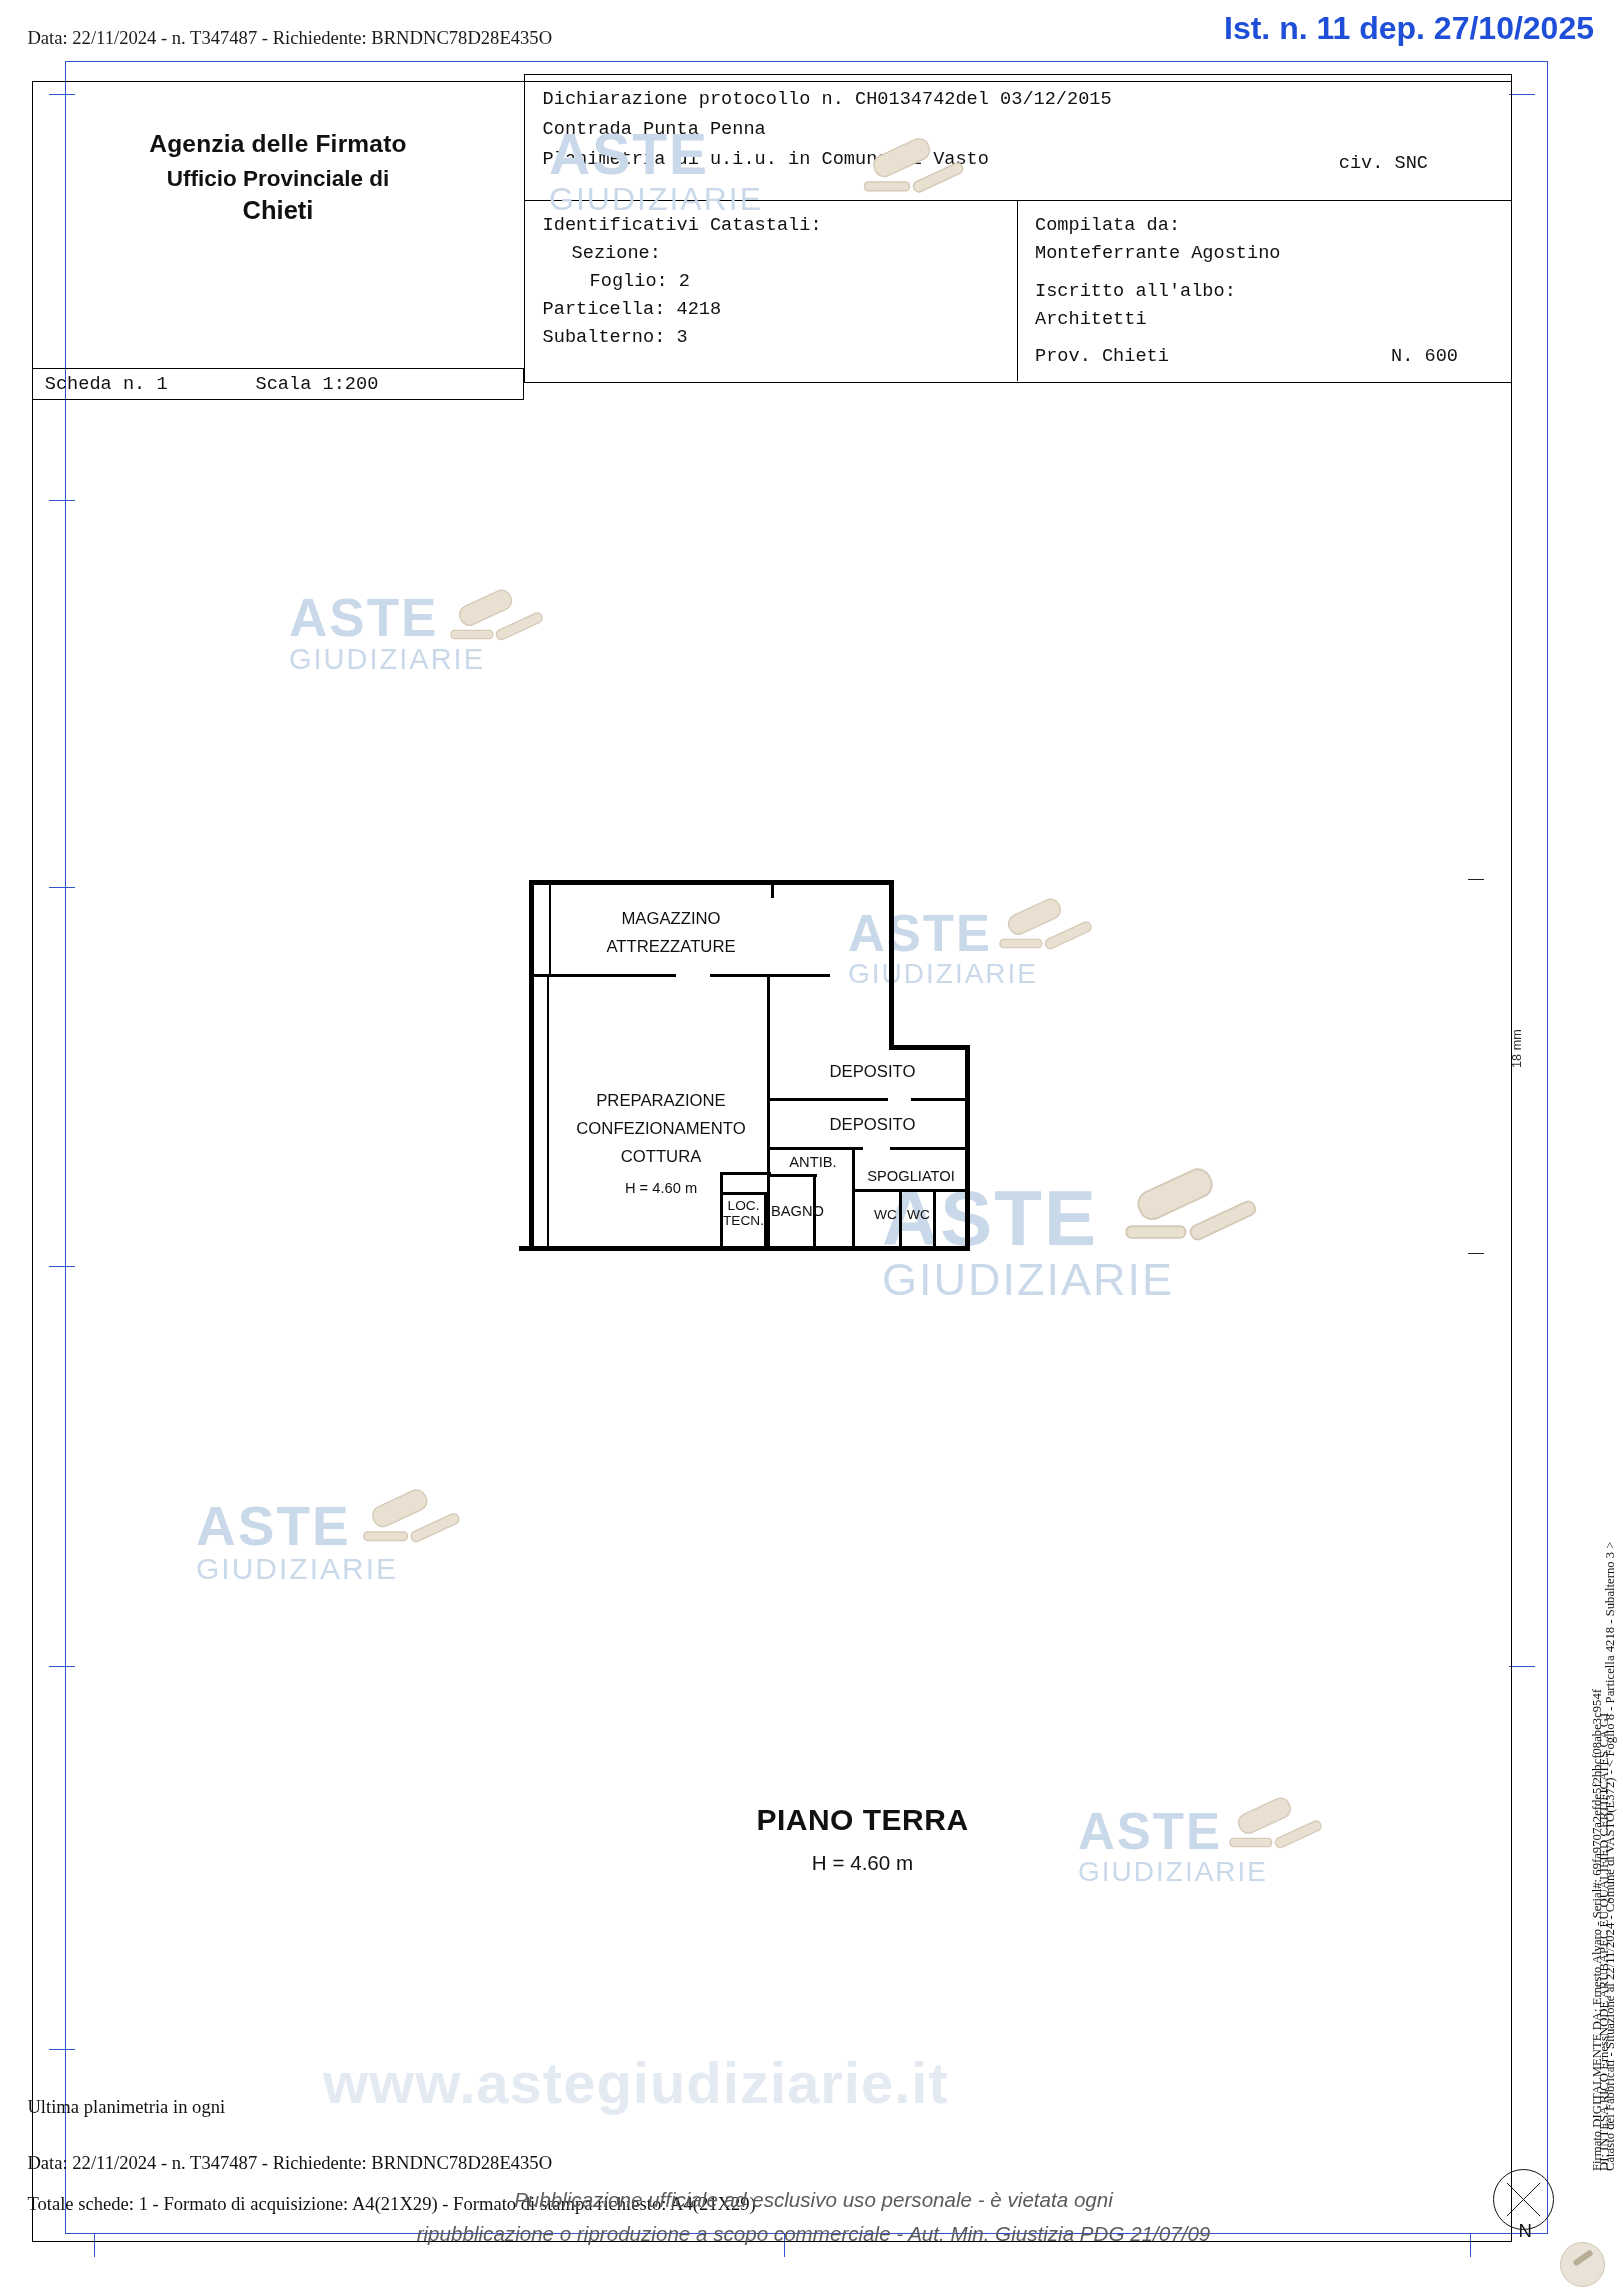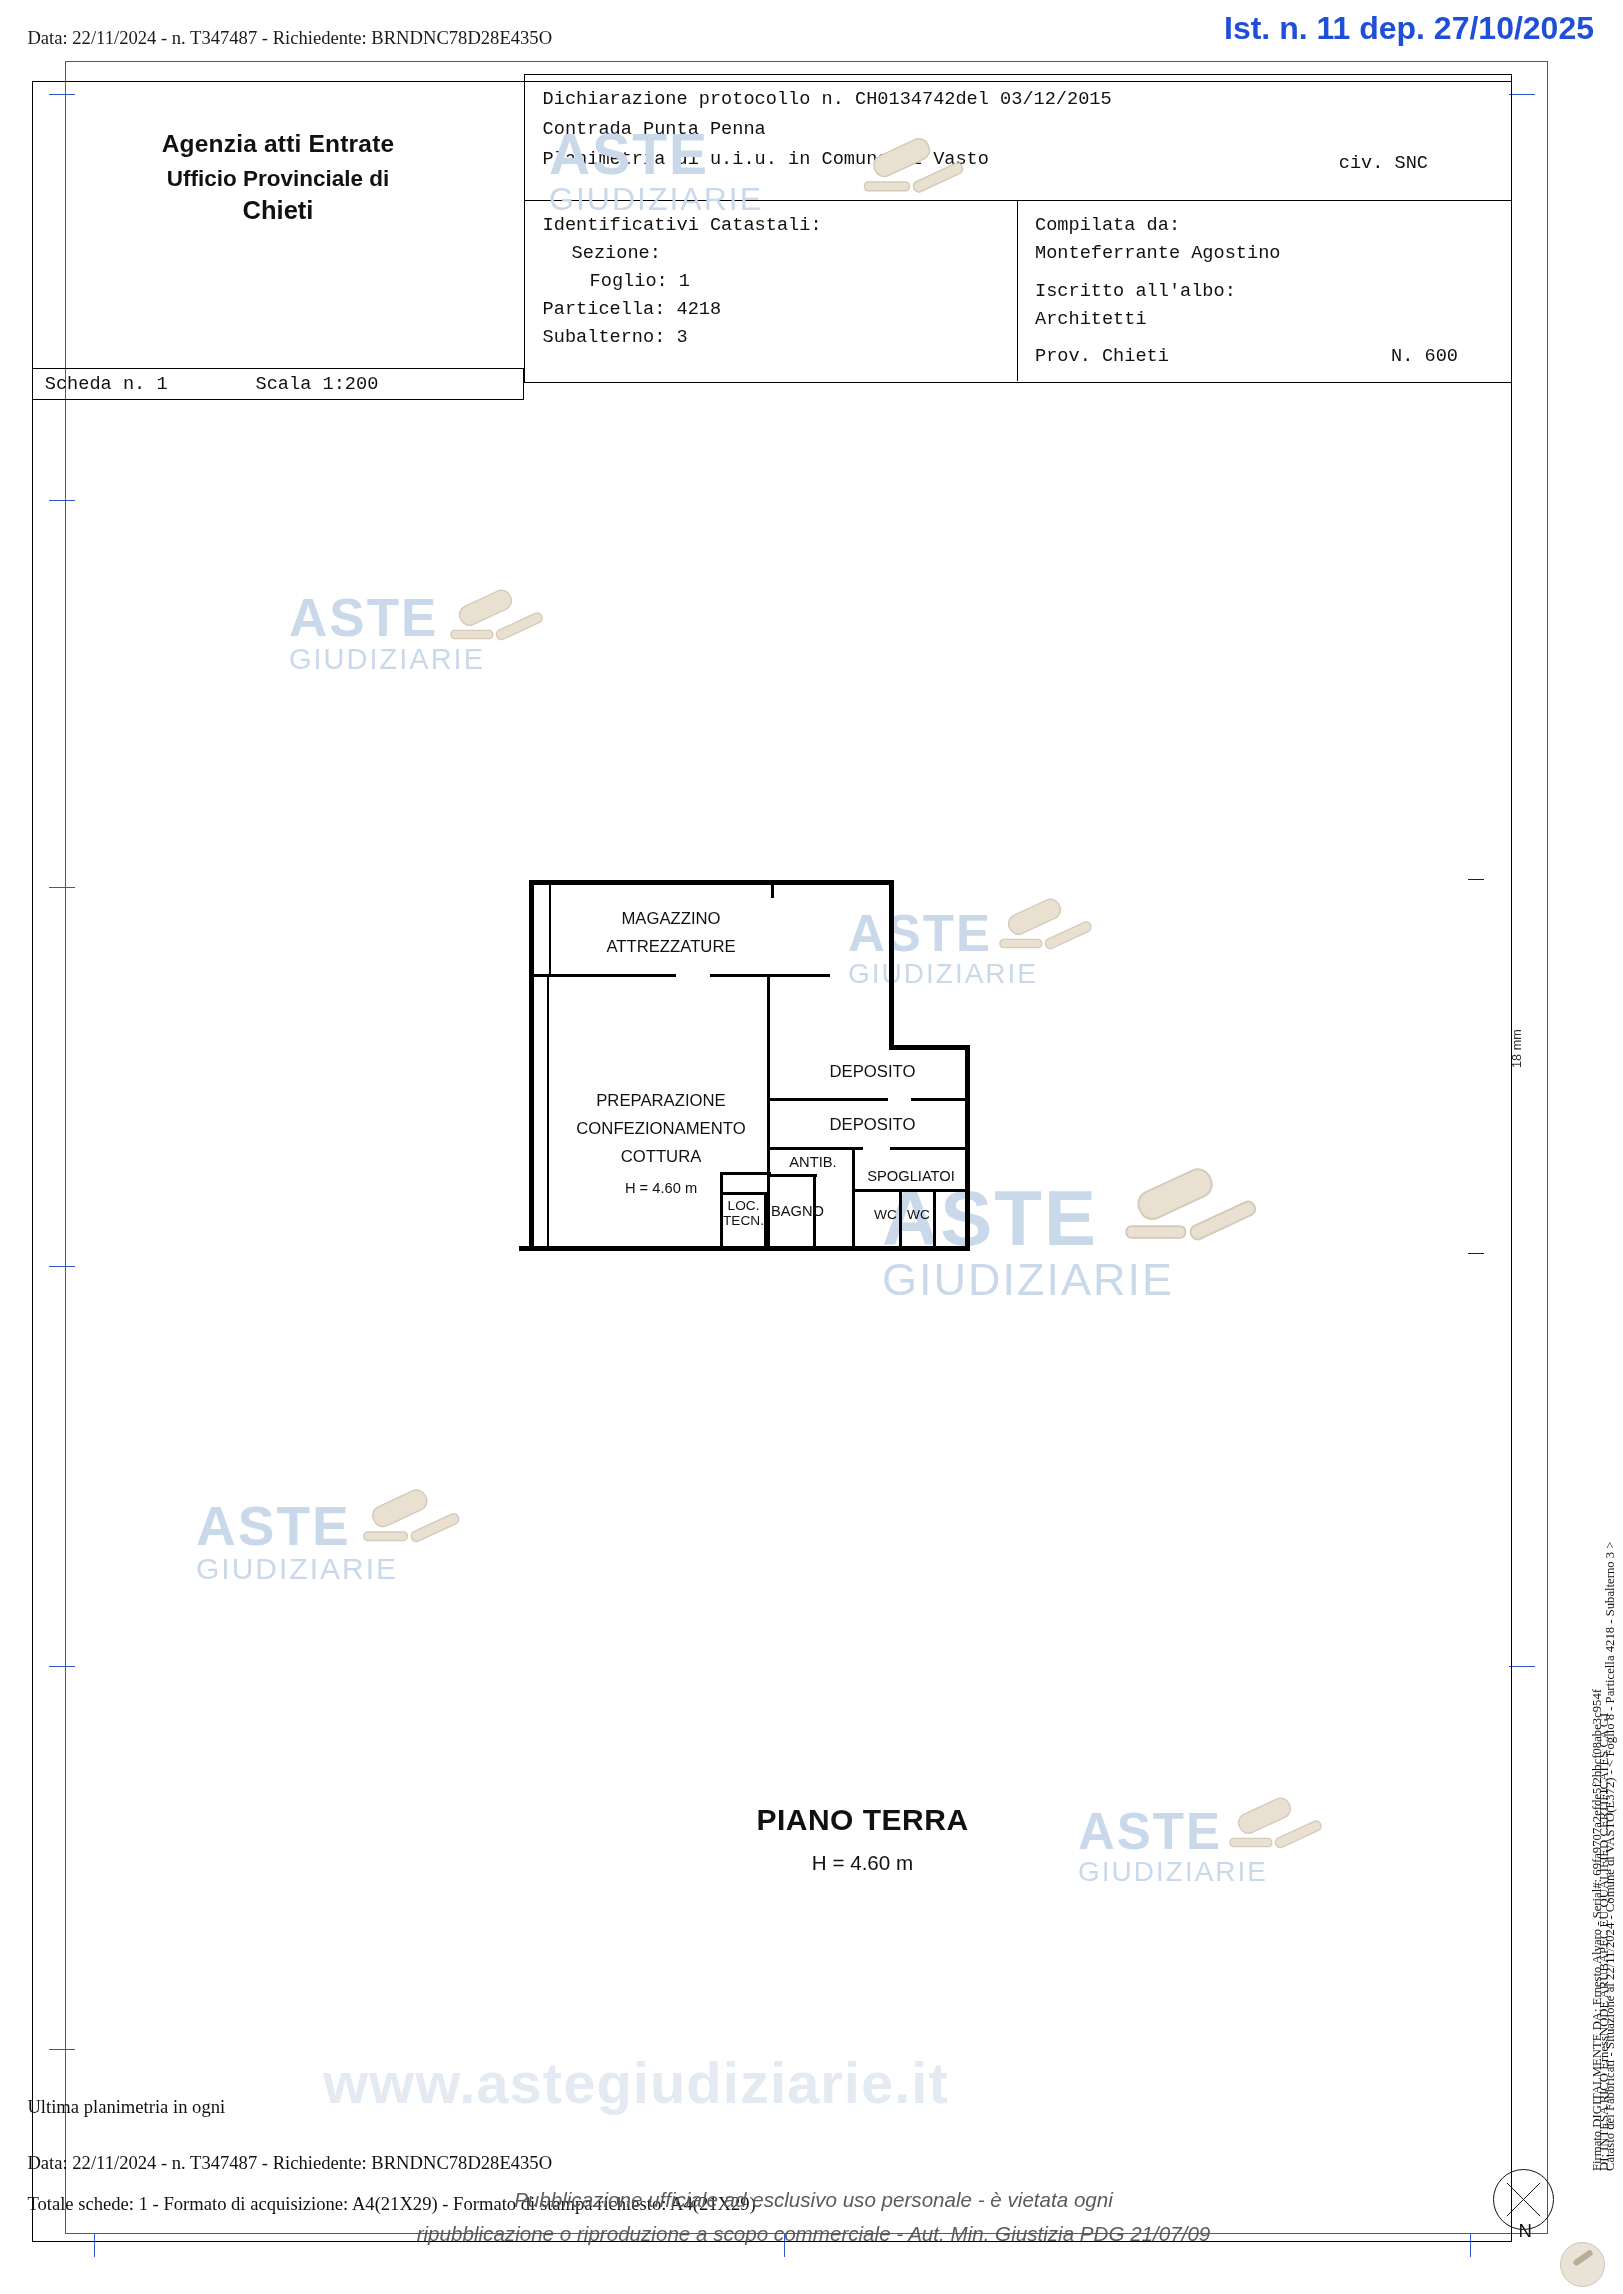--- a/index.html
+++ b/index.html
@@ -349,21 +349,21 @@
   <div class="tick" style="left:49px;top:2049px;width:25.5px;height:1px;"></div>
   <div class="tick" style="left:1509px;top:94px;width:25.5px;height:1px;"></div>
   <div class="tick" style="left:1509px;top:1666px;width:25.5px;height:1px;"></div>
   <div class="tick" style="left:94px;top:2233px;width:1px;height:23.5px;"></div>
   <div class="tick" style="left:784px;top:2233px;width:1px;height:23.5px;"></div>
   <div class="tick" style="left:1470px;top:2233px;width:1px;height:23.5px;"></div>
 
   <div class="sheet-box"></div>
 
   <div class="hdr-left">
-    <div class="l1">Agenzia atti Entrate</div>
+    <div class="l1">Agenzia delle Firmato</div>
     <div class="l3">Ufficio Provinciale di</div>
     <div class="l4">Chieti</div>
   </div>
 
   <div class="scheda-box">
     <span class="s1">Scheda n. 1</span>
     <span class="s2">Scala 1:200</span>
   </div>
 
   <div class="hdr-right">
@@ -372,21 +372,21 @@
       <div>Contrada Punta Penna</div>
       <div>Planimetria di u.i.u. in Comune di Vasto</div>
     </div>
     <div class="civ">civ. SNC</div>
     <div class="sep"></div>
     <div class="vsep"></div>
 
     <div class="ident">
       <div>Identificativi Catastali:</div>
       <div class="ind1">Sezione:</div>
-      <div class="ind2">Foglio: 1</div>
+      <div class="ind2">Foglio: 2</div>
       <div>Particella: 4218</div>
       <div>Subalterno: 3</div>
     </div>
 
     <div class="compil">
       <div>Compilata da:</div>
       <div>Monteferrante Agostino</div>
       <div class="gap">Iscritto all'albo:</div>
       <div>Architetti</div>
     </div>

